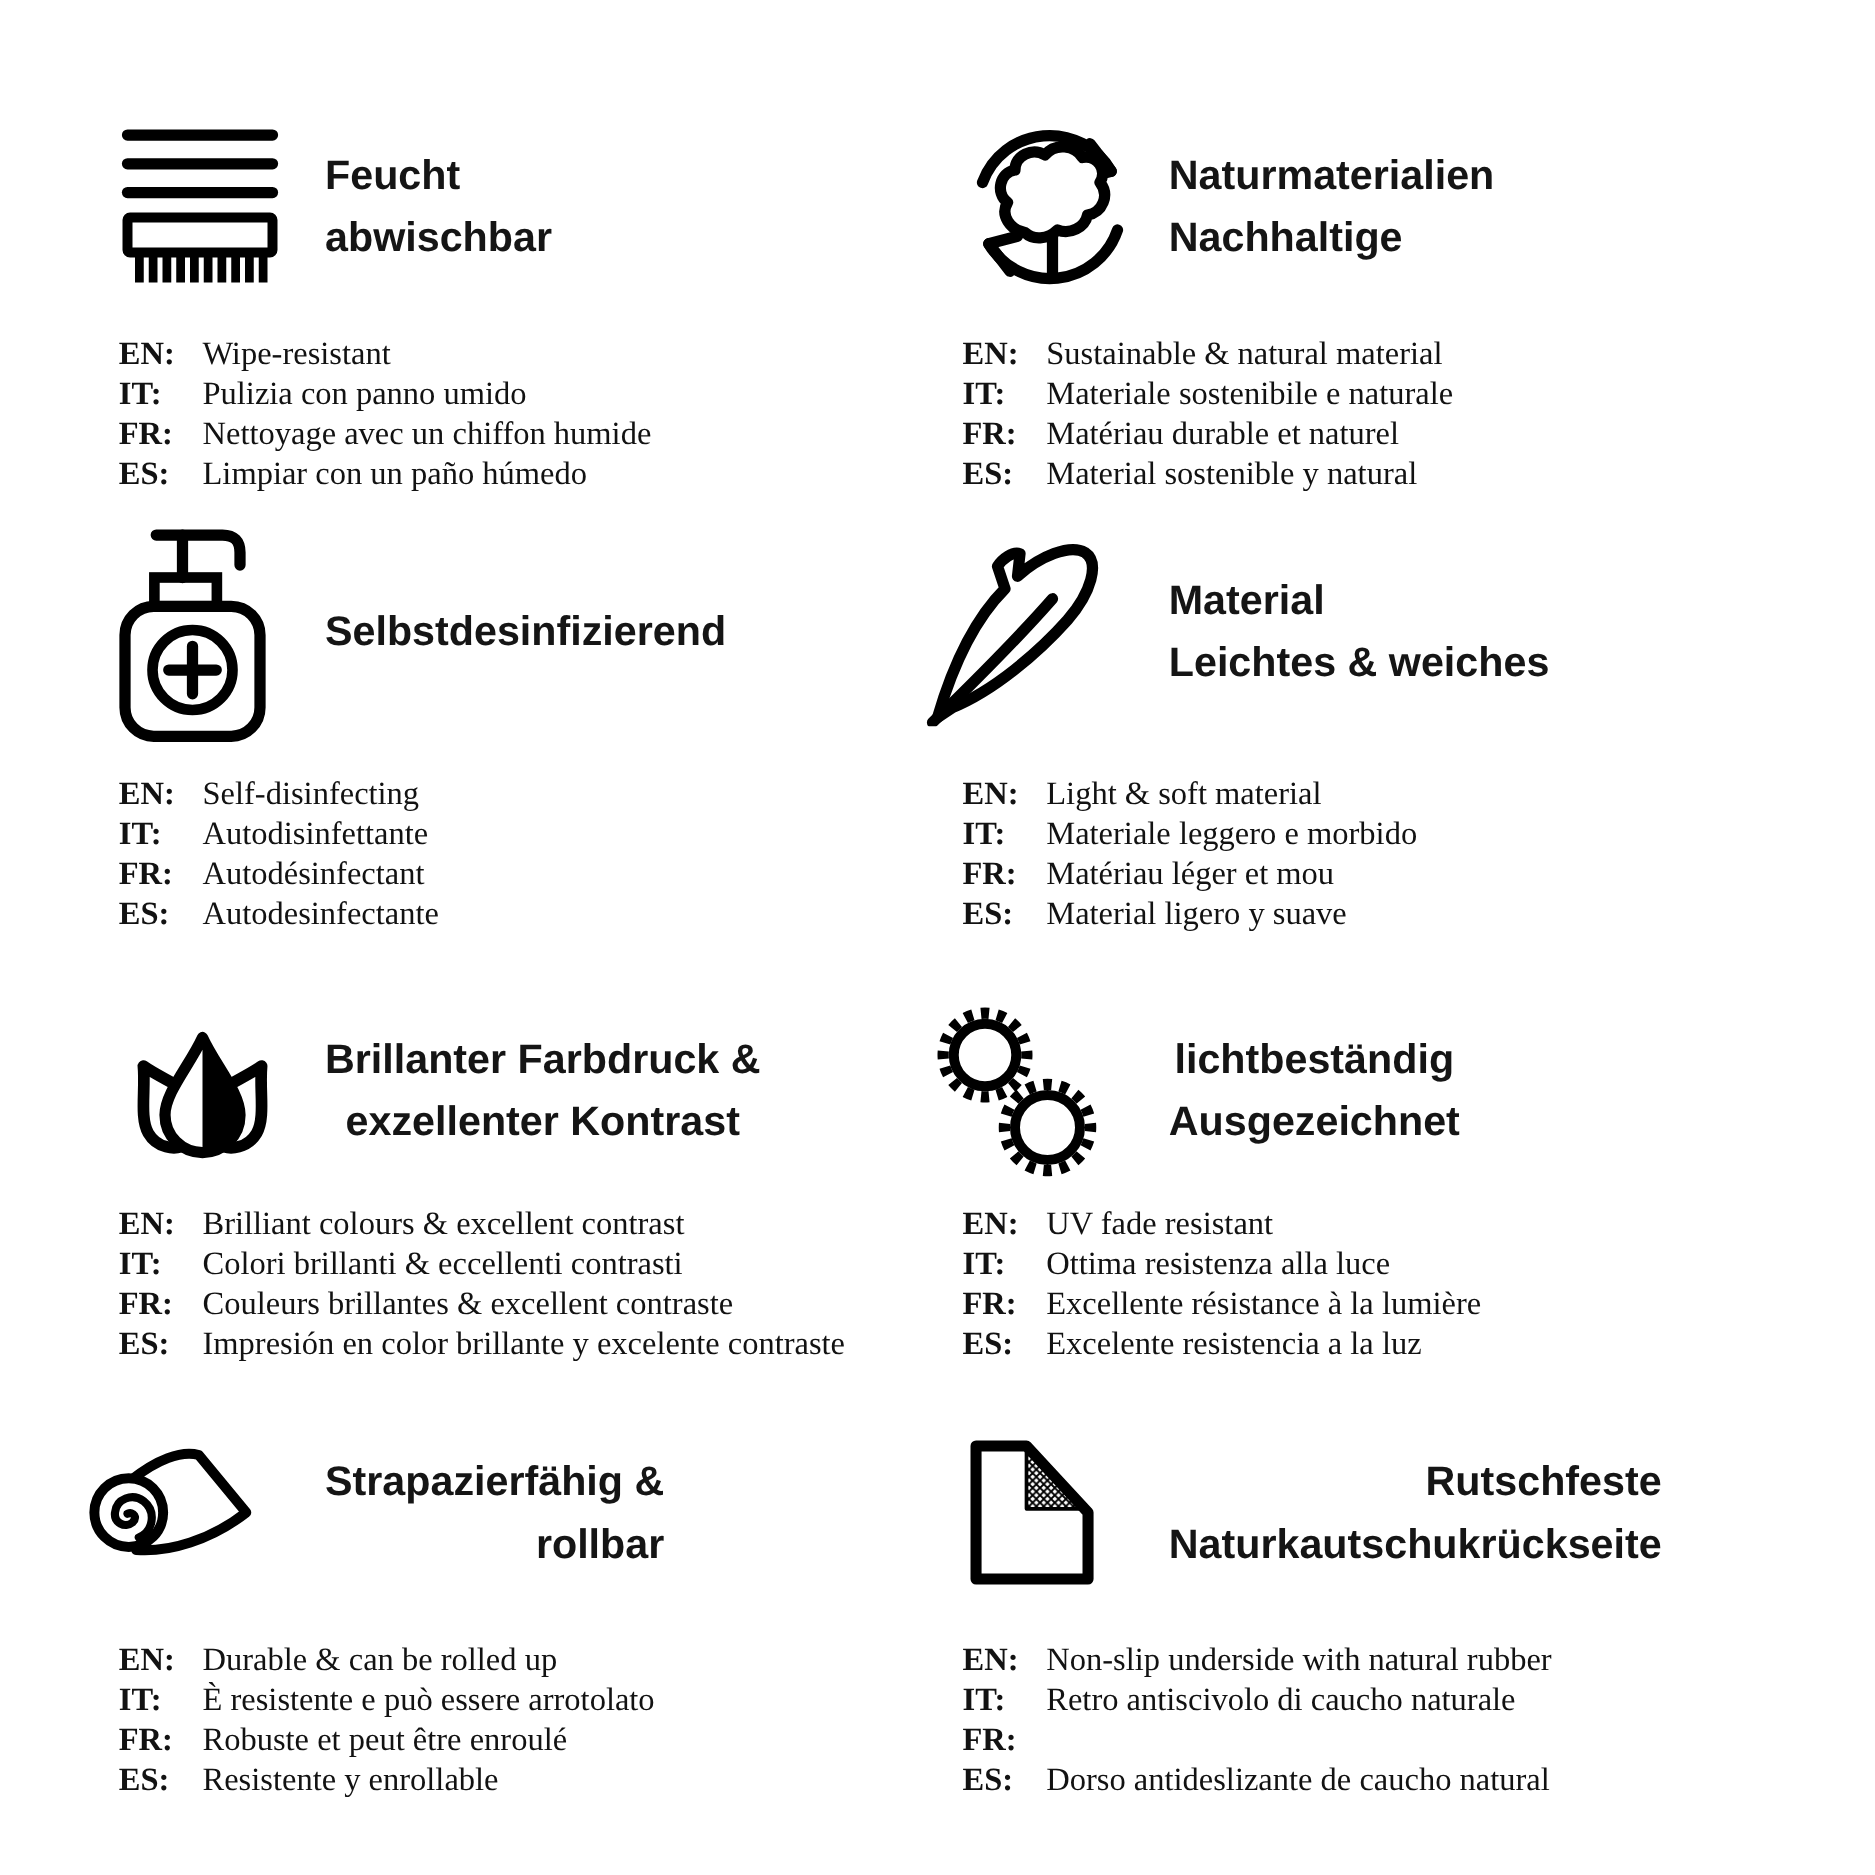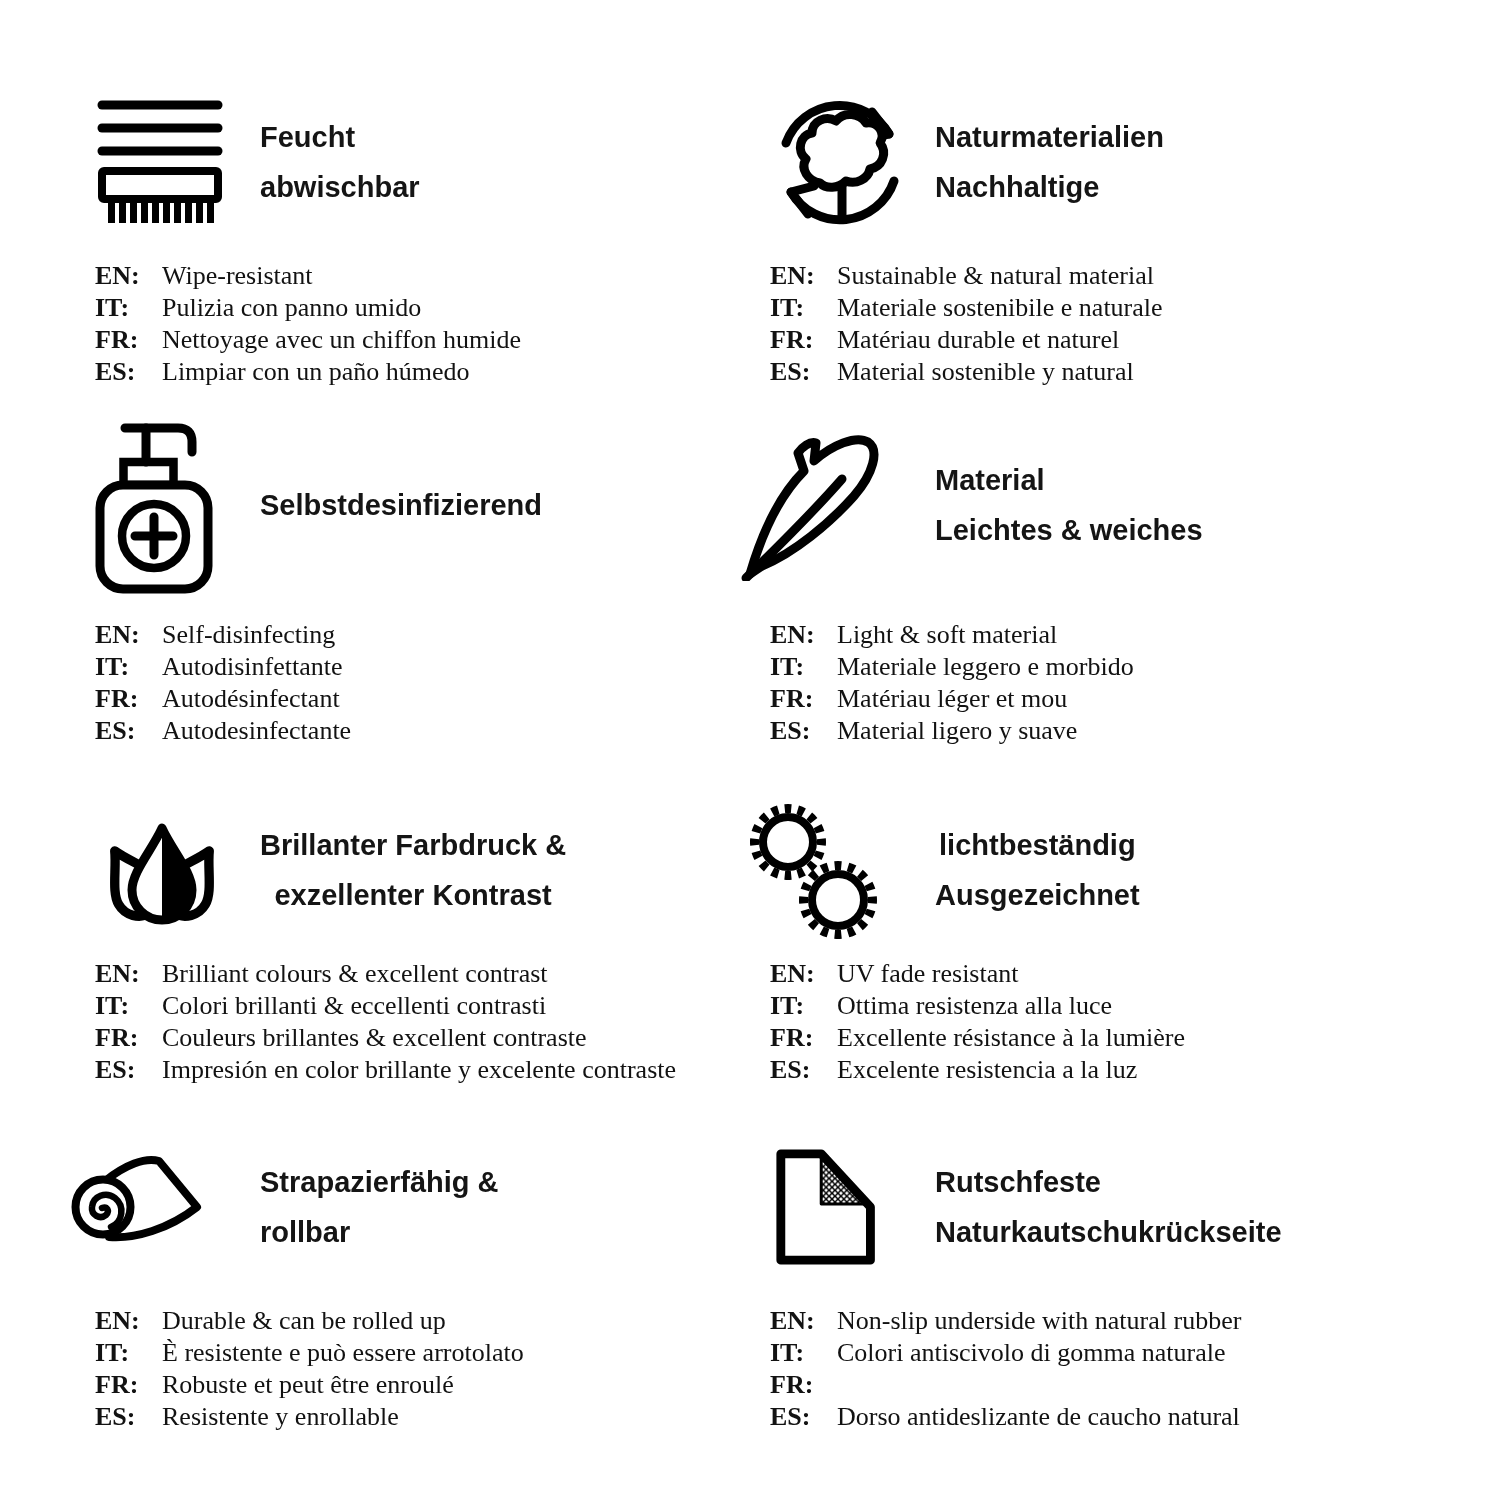--- a/index.html
+++ b/index.html
@@ -11,26 +11,26 @@
   .wrap{
     box-sizing:border-box;width:1500px;padding:88px 40px 0 95px;
     display:grid;grid-template-columns:675px 675px;
     grid-template-rows:327px 380px 338px auto;
   }
   .feature{overflow:visible;}
   .head{display:flex;align-items:center;}
   .r1 .head{min-height:137px;}
   .r2 .head{min-height:180px;}
   .r3 .head{min-height:150px;text-align:center;}
-  .r4 .head{min-height:128px;}
+  .r4 .head{min-height:128px;text-align:right;}
   .iconbox{flex:0 0 165px;width:165px;display:flex;align-items:center;justify-content:flex-start;}
   .iconbox.pull-feather{flex:0 0 195px;width:195px;margin-left:-30px;}
   .iconbox.pull-roll{flex:0 0 191px;width:191px;margin-left:-26px;}
   .iconbox.pull-suns{flex:0 0 187px;width:187px;margin-left:-22px;}
-  .title{font-size:29px;font-weight:700;line-height:50px;color:#151515;white-space:nowrap;}
+  .title{font-size:33px;font-weight:700;line-height:50px;color:#151515;white-space:nowrap;}
   .trans{margin-top:24px;font-size:26px;line-height:32px;}
   .r3 .trans{margin-top:13px;}
   .trow{display:flex;font-family:Liberation Serif, serif;}
   .lang{flex:0 0 67px;width:67px;font-weight:700;}
   .val{white-space:nowrap;}
   svg{display:block;}
   .stroke{fill:none;stroke:#000;stroke-width:9;}
   .rj{stroke-linejoin:round;stroke-linecap:round;}
 </style>
 </head>
@@ -334,21 +334,21 @@
         <div>Naturkautschukrückseite</div>
       </h2>
     </div>
     <div class="trans">
       <div class="trow">
           <span class="lang">EN:</span>
           <span class="val">Non-slip underside with natural rubber</span>
         </div>
       <div class="trow">
           <span class="lang">IT:</span>
-          <span class="val">Colori antiscivolo di gomma naturale</span>
+          <span class="val">Retro antiscivolo di caucho naturale</span>
         </div>
       <div class="trow">
           <span class="lang">FR:</span>
         </div>
       <div class="trow">
           <span class="lang">ES:</span>
           <span class="val">Dorso antideslizante de caucho natural</span>
         </div>
     </div>
   </section>

